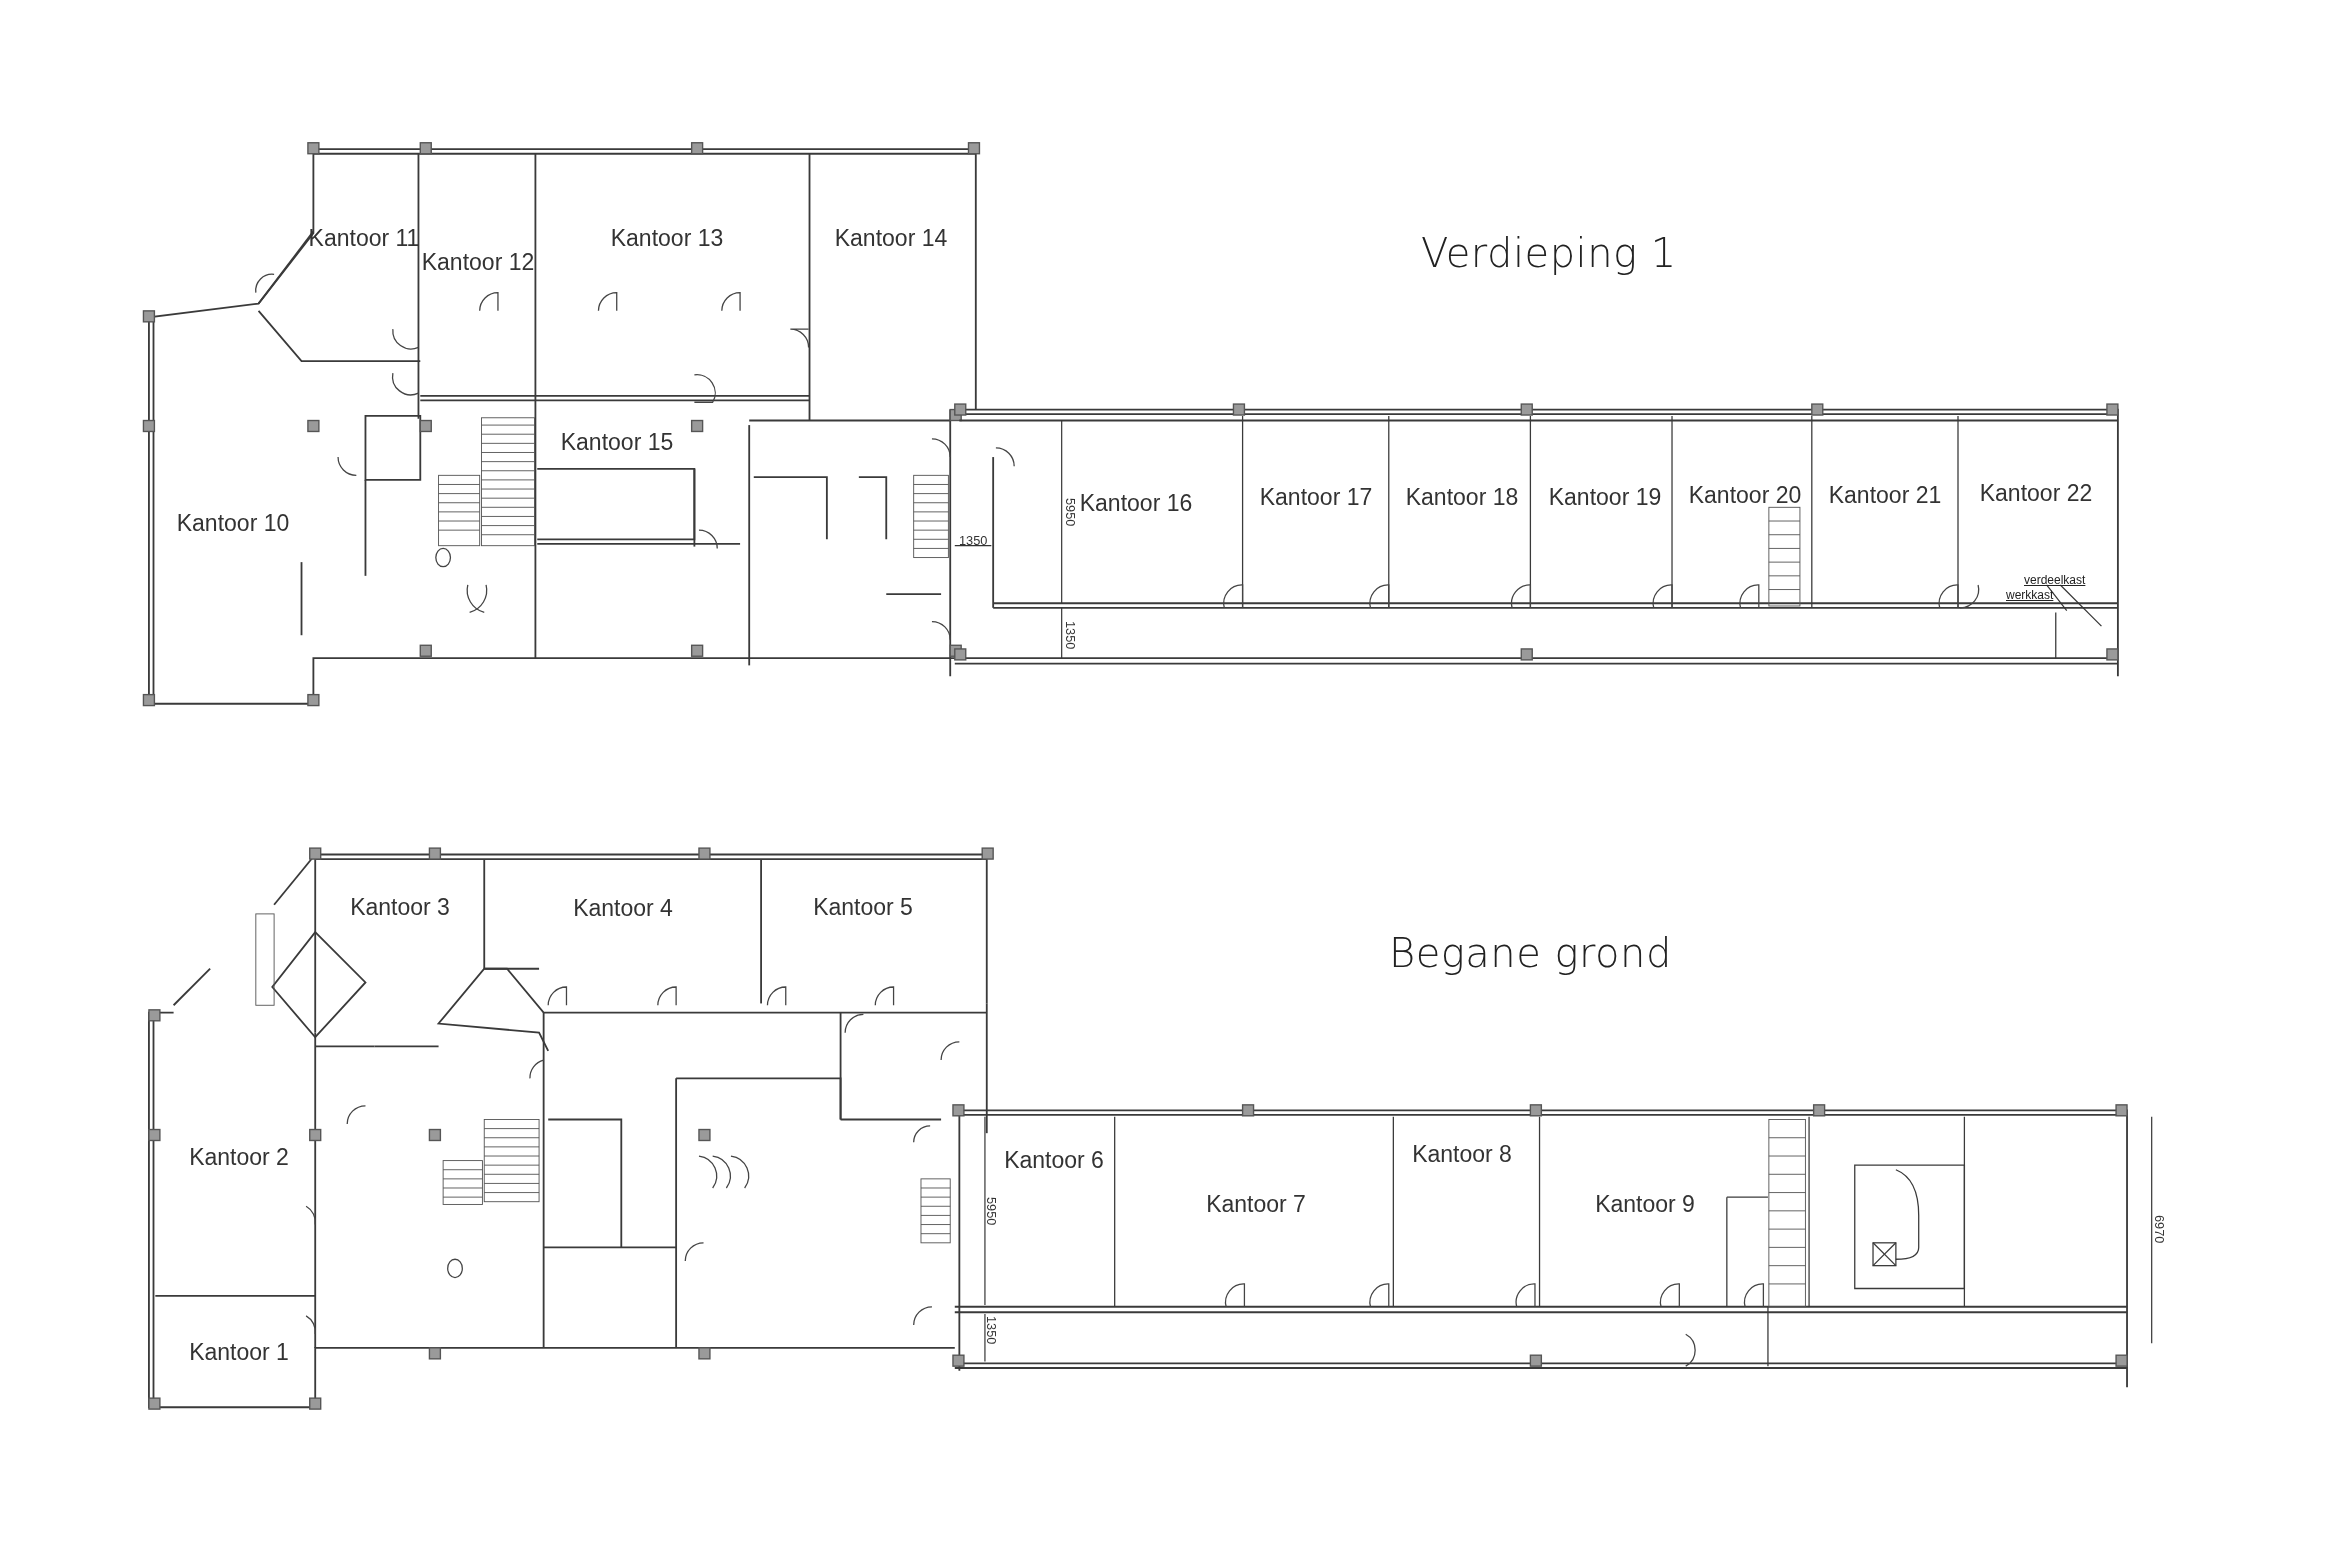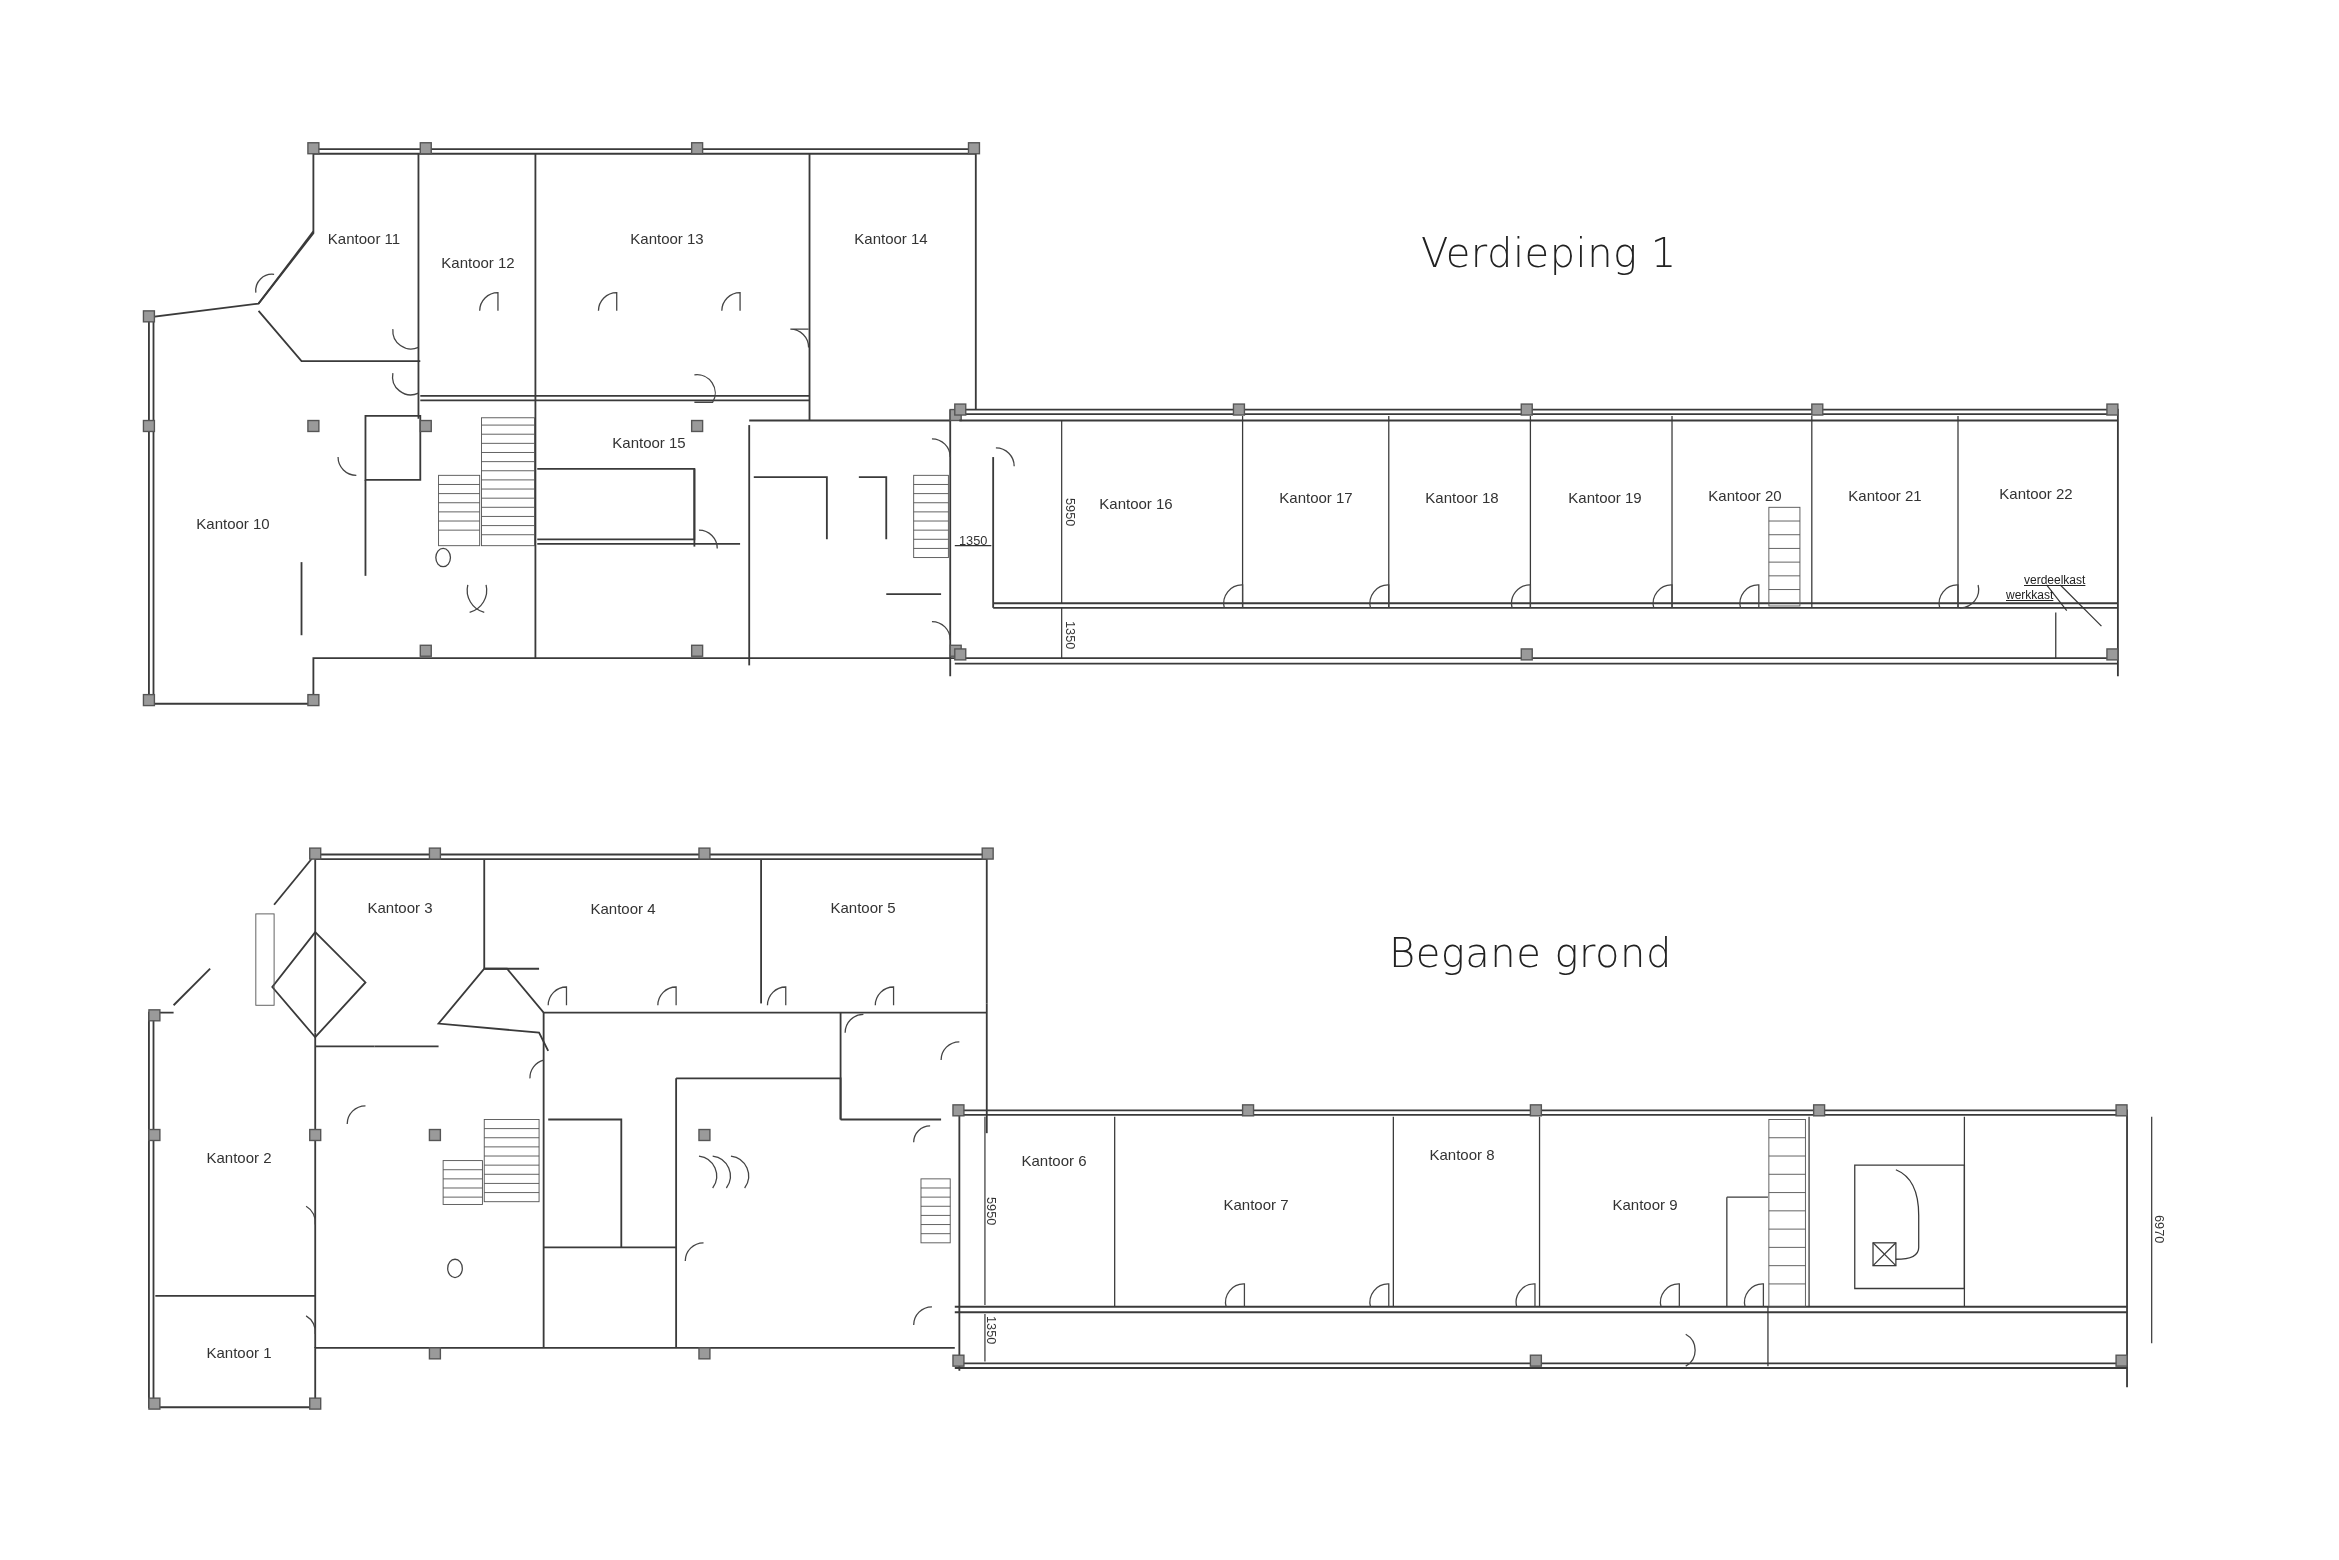--- a/index.html
+++ b/index.html
@@ -5,21 +5,21 @@
   html,body{margin:0;padding:0;background:#ffffff;}
   body{width:2339px;height:1561px;overflow:hidden;position:relative;font-family:"DejaVu Sans",sans-serif;}
   svg{position:absolute;left:0;top:0;}
   .w{stroke:#3a3a3a;stroke-width:2;fill:none;}
   .wd{stroke:#3a3a3a;stroke-width:1.4;fill:none;}
   .col{fill:#9a9a9a;stroke:#555;stroke-width:1.5;}
   .door{stroke:#444;stroke-width:1.4;fill:none;}
   .stair{stroke:#555;stroke-width:1;}
   .dim{stroke:#333;stroke-width:1.3;fill:none;}
   .title{position:absolute;font-family:"DejaVu Sans",sans-serif;font-weight:300;color:#222;font-size:40px;letter-spacing:0.5px;}
-  .room{position:absolute;font-family:"Liberation Sans",sans-serif;font-size:15px;color:#333;white-space:nowrap;transform:translate(-50%,-50%);}
+  .room{position:absolute;font-family:"Liberation Sans",sans-serif;font-size:23px;color:#333;white-space:nowrap;transform:translate(-50%,-50%);}
   .dimtxt{position:absolute;font-family:"Liberation Sans",sans-serif;font-size:12.8px;color:#333;white-space:nowrap;}
   .vert{transform:rotate(90deg);transform-origin:left top;}
   .note{position:absolute;font-family:"Liberation Sans",sans-serif;font-size:12px;color:#222;white-space:nowrap;text-decoration:underline;}
 </style>
 </head>
 <body>
 
 <svg width="2339" height="1561" viewBox="0 0 2560 1708">
 
   <g>
@@ -309,21 +309,21 @@
 
 <div class="title" style="left:1421px;top:230px;">Verdieping 1</div>
 <div class="title" style="left:1389px;top:930px;">Begane grond</div>
 
 <div id="rooms-upper">
     <div class="room" style="left: 233px; top: 523px;">Kantoor 10</div>
     <div class="room" style="left: 364px; top: 238px;">Kantoor 11</div>
     <div class="room" style="left: 478px; top: 238px; margin-top: 24px;">Kantoor 12</div>
     <div class="room" style="left: 667px; top: 238px;">Kantoor 13</div>
     <div class="room" style="left: 891px; top: 238px; text-align: center;">Kantoor 14</div>
-    <div class="room" style="left: 617px; top: 442px; margin-left: 32px;">Kantoor 15</div>
+    <div class="room" style="left: 617px; top: 442px;">Kantoor 15</div>
     <div class="room" style="left: 1136px; top: 503px;">Kantoor 16</div>
     <div class="room" style="left: 1316px; top: 497px;">Kantoor 17</div>
     <div class="room" style="left: 1462px; top: 497px;">Kantoor 18</div>
     <div class="room" style="left: 1605px; top: 497px;">Kantoor 19</div>
     <div class="room" style="left: 1745px; top: 495px;">Kantoor 20</div>
     <div class="room" style="left: 1885px; top: 495px;">Kantoor 21</div>
     <div class="room" style="left: 2036px; top: 493px;">Kantoor 22</div>
   </div>
 <div id="rooms-ground">
     <div class="room" style="left: 239px; top: 1352px;">Kantoor 1</div>

